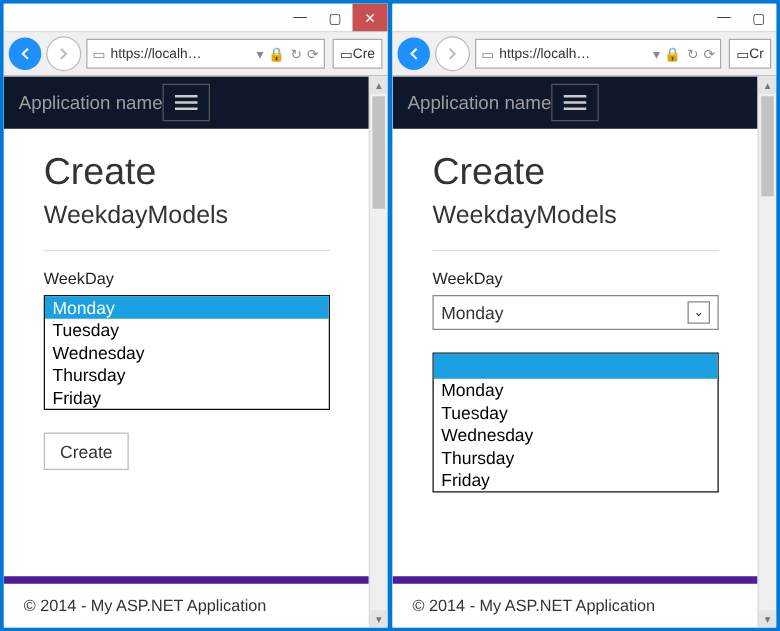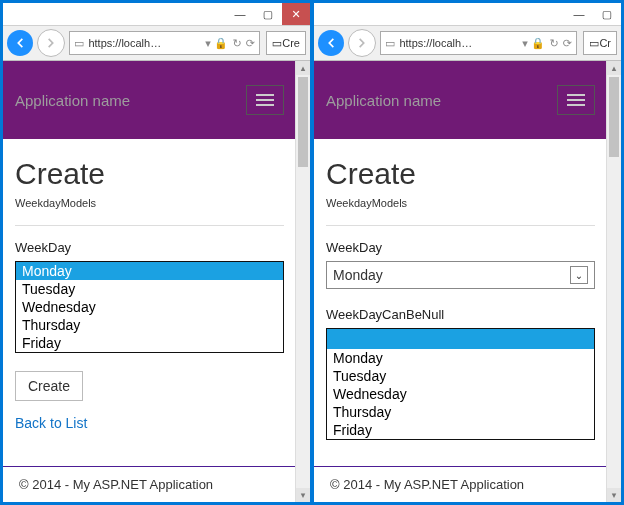--- a/index.html
+++ b/index.html
@@ -16,38 +16,38 @@
 .addr{flex:1;height:22px;border:1px solid #aaa;background:#fff;display:flex;align-items:center;padding:0 4px;font-size:11px;color:#555;gap:4px;min-width:0}
 .addr .url{flex:1;white-space:nowrap;overflow:hidden;text-overflow:ellipsis;color:#333}
 .addr .ic{color:#888;font-size:11px}
 .tabbar{display:flex;align-items:center}
 .tab{height:22px;border:1px solid #aaa;background:#fff;padding:0 5px;display:flex;align-items:center;font-size:11px;color:#333;margin-left:2px}
 .viewport{flex:1;position:relative;overflow:hidden}
 .scrollbar{position:absolute;right:0;top:0;bottom:0;width:14px;background:#efefef;border-left:1px solid #ddd}
 .scrollbar .arrow{height:14px;display:flex;align-items:center;justify-content:center;color:#777;font-size:9px;background:#e4e4e4}
 .scrollbar .thumb{position:absolute;left:2px;right:2px;background:#c2c2c2;border-radius:0}
 .page{position:absolute;left:0;right:14px;top:0;bottom:0;background:#fff;overflow:hidden}
-.appbar{background:#701a75;color:#aaa;display:flex;align-items:center;justify-content:space-between;padding:24px 12px}
+.appbar{background:#0f172a;color:#aaa;display:flex;align-items:center;padding:6px 12px}
 .appbar .title{font-size:15px;color:#9d9d9d}
 .burger{border:1px solid #555;width:36px;height:28px;display:flex;flex-direction:column;align-items:center;justify-content:center;gap:3px}
 .burger span{display:block;width:18px;height:2px;background:#ccc}
-.content{padding:12px 12px;color:#333}
+.content{padding:12px 32px;color:#333}
 h1{font-size:30px;font-weight:400;margin:6px 0 6px;color:#333}
-.sub{font-size:11px;margin-bottom:16px;color:#333}
+.sub{font-size:20px;margin-bottom:16px;color:#333}
 hr{border:none;border-top:1px solid #ddd;margin:14px 0}
 .label{font-weight:normal;font-size:13px;margin:8px 0 6px;color:#222}
 .listbox{border:1px solid #111;padding:0}
 .listbox .opt{padding:1px 6px;font-size:14px;color:#000000}
 .listbox .opt.sel{background:#1ba1e2;color:#fff}
 .listbox .opt.blank{height:18px}
 .select{border:1px solid #888;height:26px;display:flex;align-items:center;justify-content:space-between;padding:0 6px;font-size:14px;margin-bottom:18px}
 .select .caret{border:1px solid #888;width:16px;height:16px;display:flex;align-items:center;justify-content:center;font-size:10px;color:#333}
 .btn-create{border:1px solid #bbb;background:#fff;padding:6px 12px;font-size:14px;margin-top:18px;display:inline-block;cursor:pointer}
 .link{color:#1173c7;font-size:14px;margin-top:14px;display:block}
-.footer{border-top:1px solid #4c1d95;padding:10px 16px;font-size:13px;color:#333;position:absolute;left:0;right:14px;bottom:0;background:#fff}
+.footer{border-top:6px solid #4c1d95;padding:10px 16px;font-size:13px;color:#333;position:absolute;left:0;right:14px;bottom:0;background:#fff}
 </style>
 </head>
 <body>
 
 <div class="wrap">
 
   <div class="win">
     <div class="titlebar">
       <div class="btn">—</div>
       <div class="btn">▢</div>
@@ -95,21 +95,20 @@
           <hr>
           <div class="label">WeekDay</div>
           <div class="listbox">
             <div class="opt sel">Monday</div>
             <div class="opt">Tuesday</div>
             <div class="opt">Wednesday</div>
             <div class="opt">Thursday</div>
             <div class="opt">Friday</div>
           </div>
           <div class="btn-create">Create</div>
-          <a class="link">Back to List</a>
         </div>
       </div>
       <div class="footer">© 2014 - My ASP.NET Application</div>
       <div class="scrollbar">
         <div class="arrow">▴</div>
         <div class="thumb" style="top:16px;height:90px"></div>
         <div class="arrow" style="position:absolute;bottom:0;left:0;right:0">▾</div>
       </div>
     </div>
   </div>
@@ -157,21 +156,20 @@
         </div>
         <div class="content">
           <h1>Create</h1>
           <div class="sub">WeekdayModels</div>
           <hr>
           <div class="label">WeekDay</div>
           <div class="select">
             <span>Monday</span>
             <span class="caret">⌄</span>
           </div>
-          <div class="label">WeekDayCanBeNull</div>
           <div class="listbox">
             <div class="opt sel blank"></div>
             <div class="opt">Monday</div>
             <div class="opt">Tuesday</div>
             <div class="opt">Wednesday</div>
             <div class="opt">Thursday</div>
             <div class="opt">Friday</div>
           </div>
         </div>
       </div>

